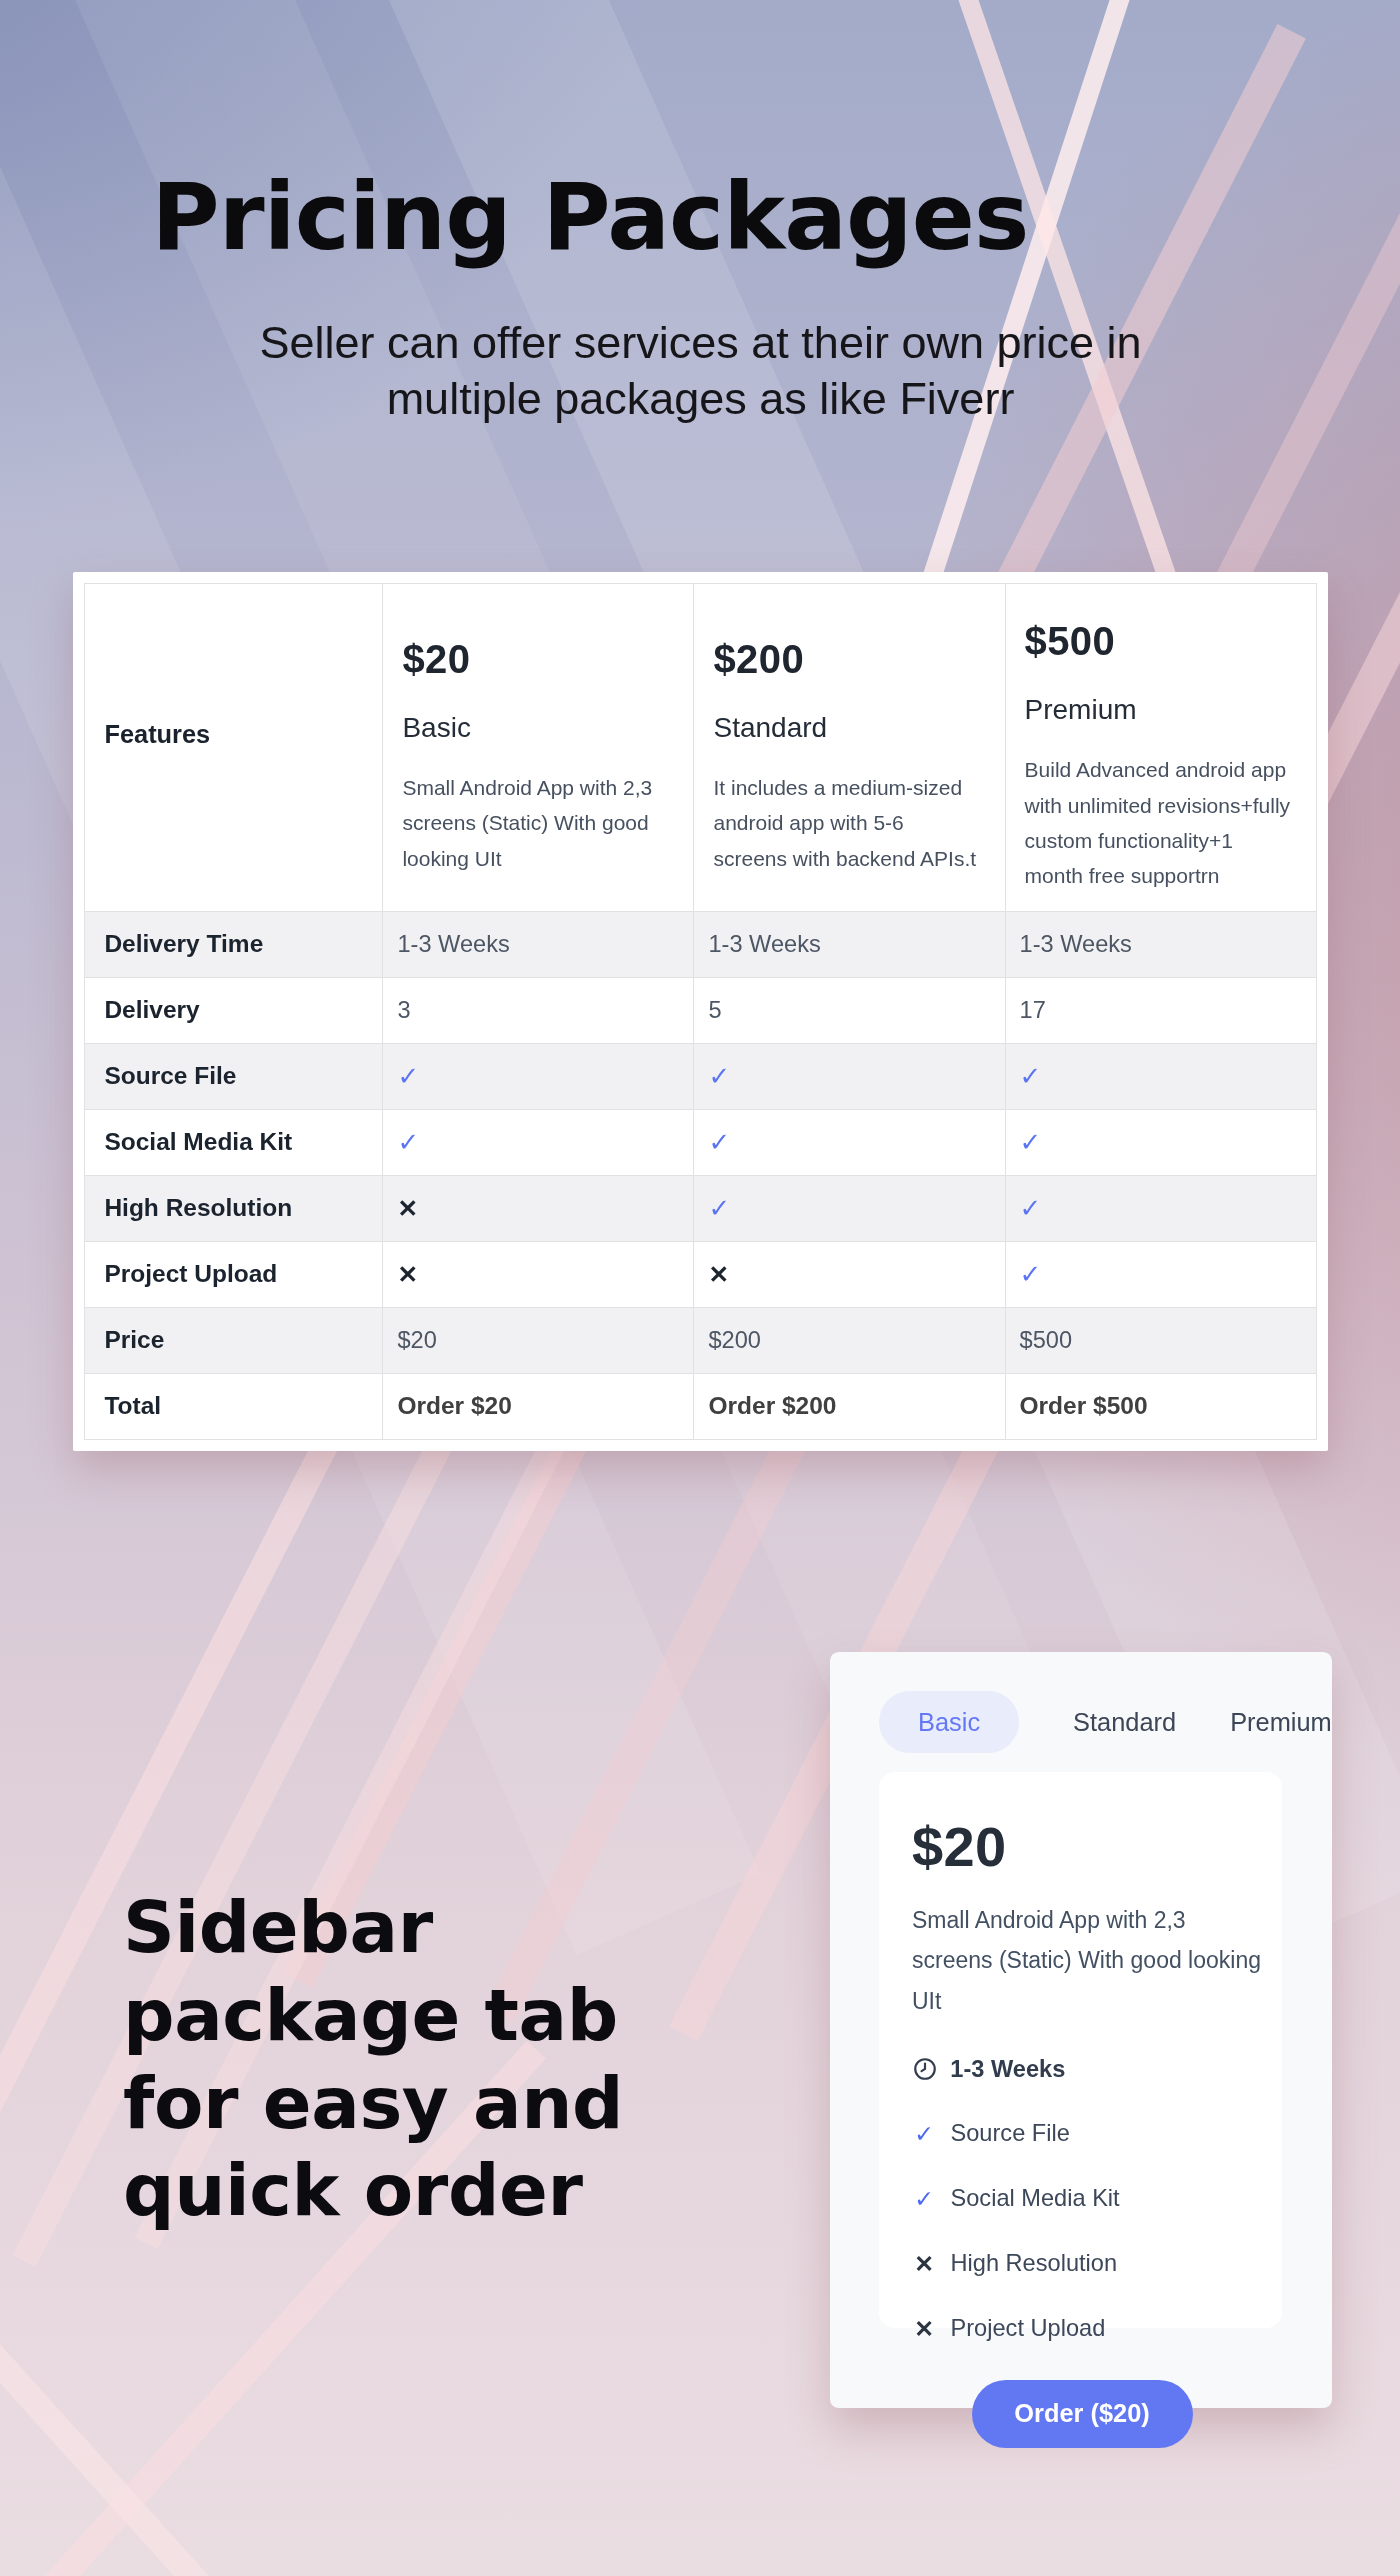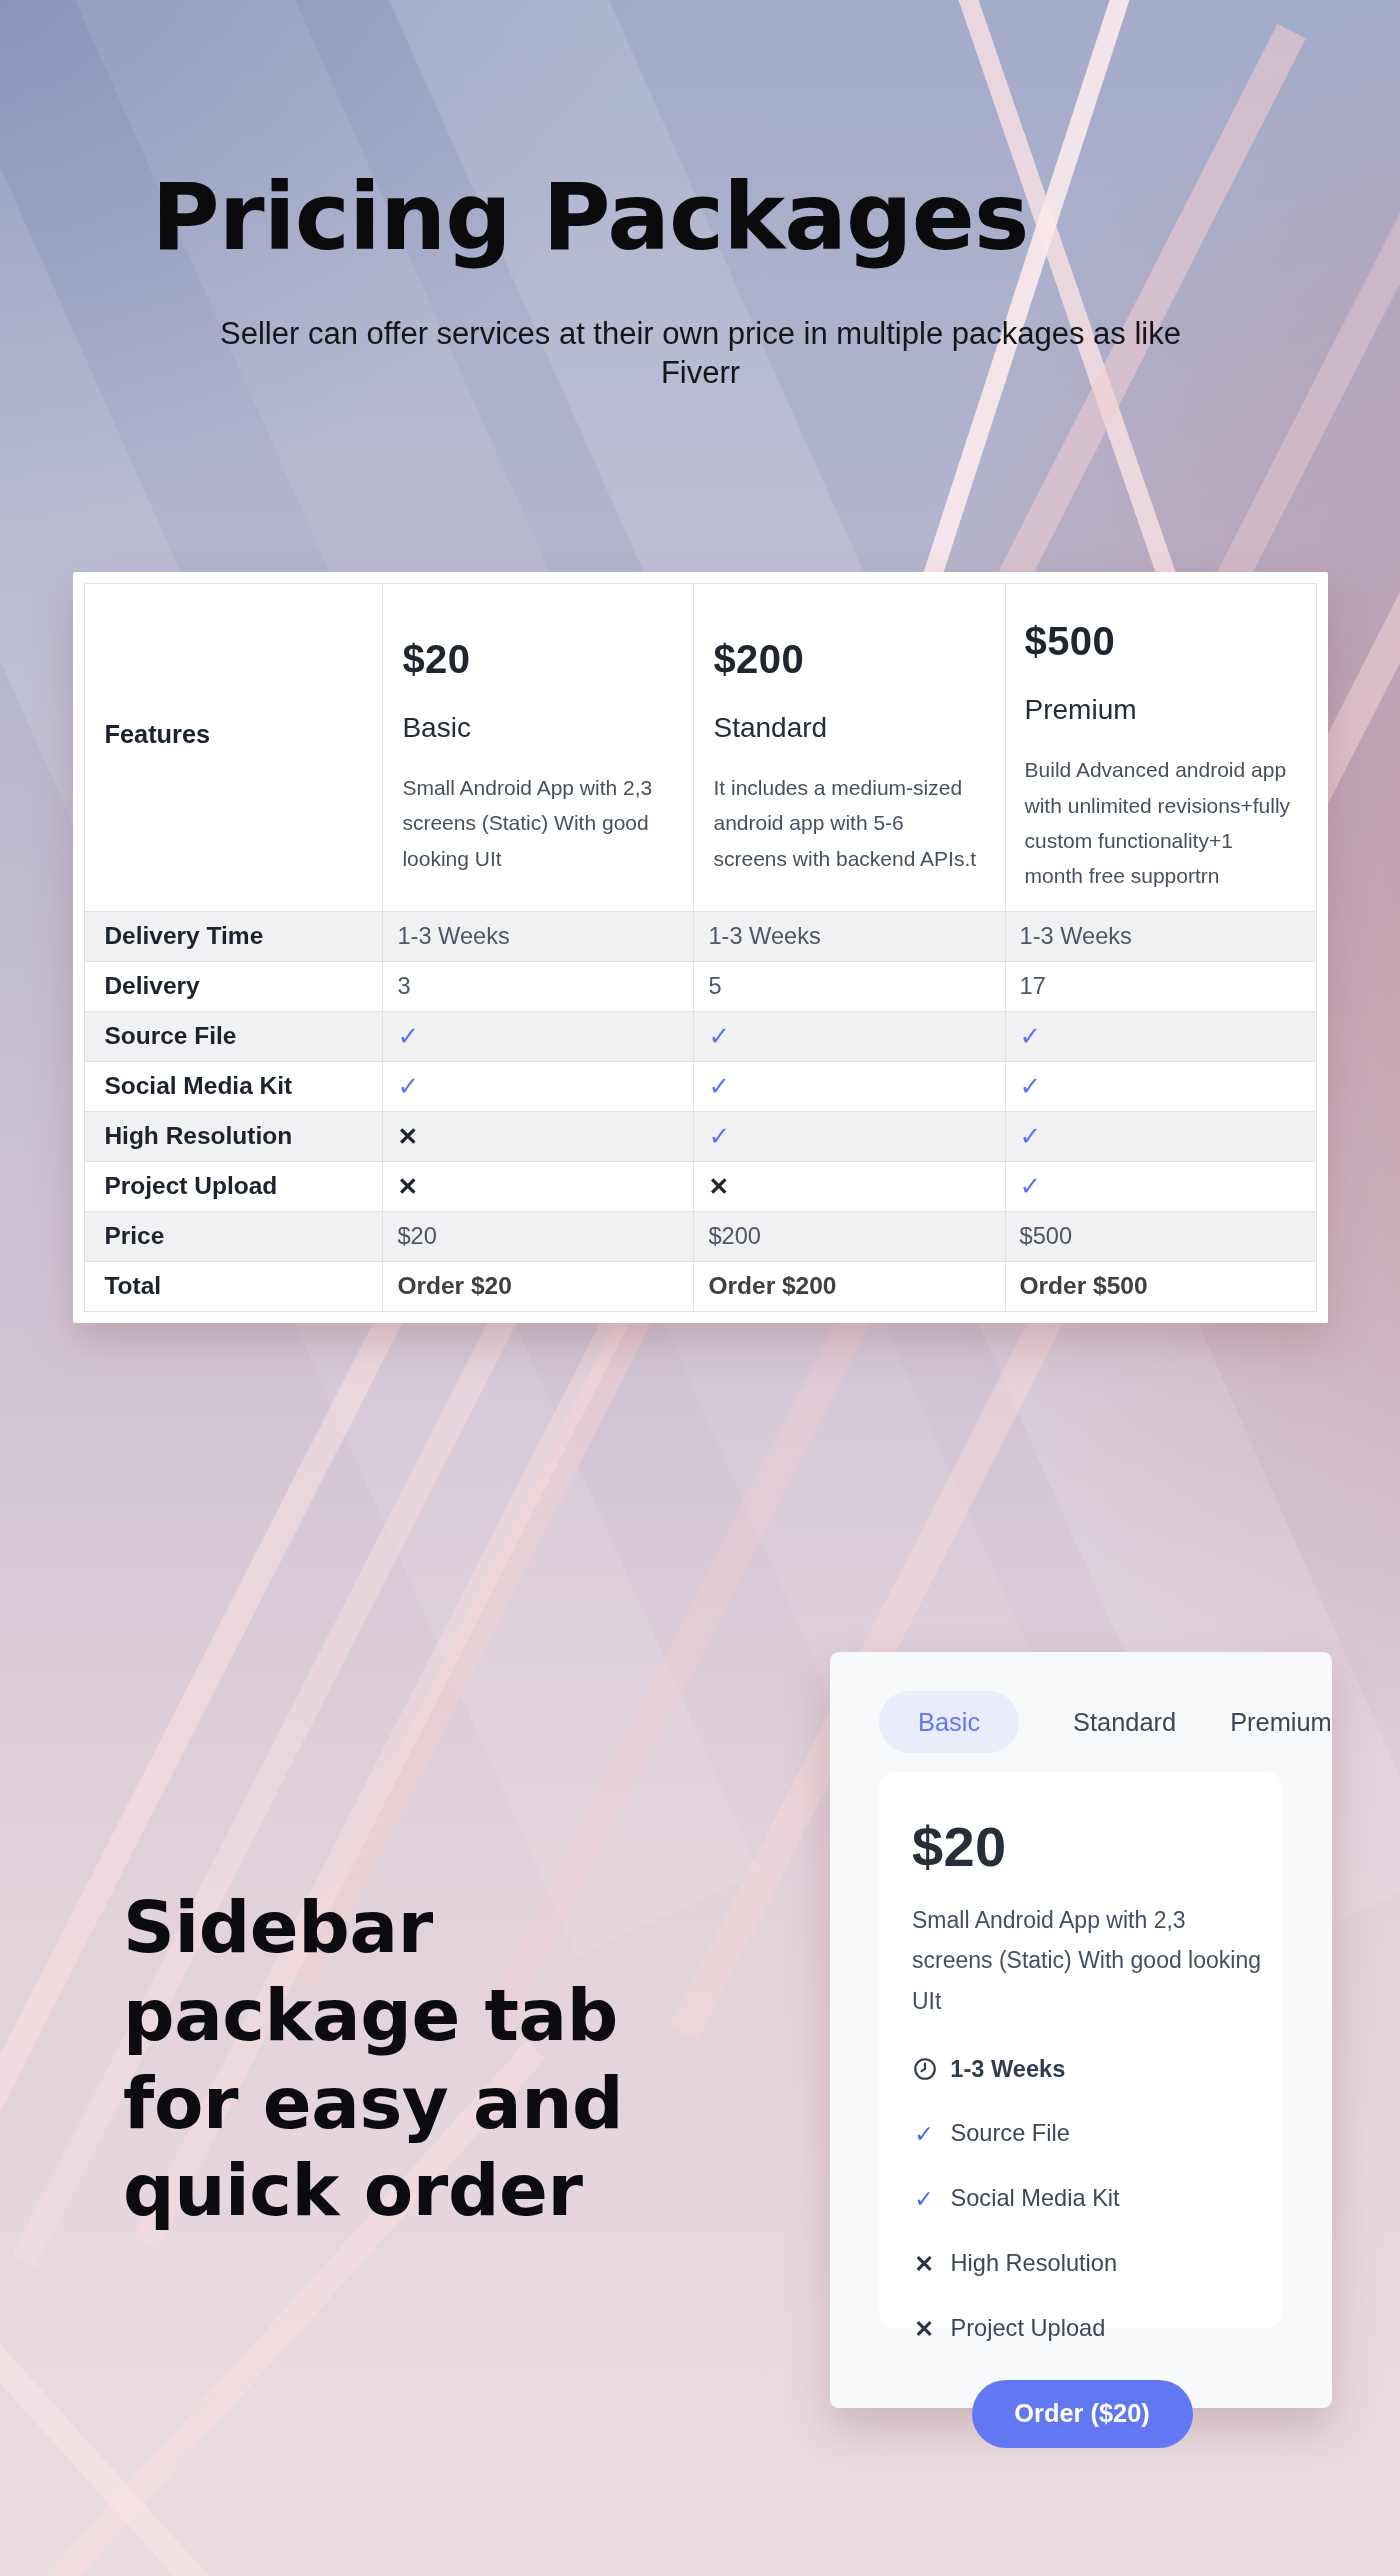--- a/index.html
+++ b/index.html
@@ -23,21 +23,21 @@
 
   
   .page-title {
     position:absolute; left:0; top:186; top:163px; width:1180px;
     font-family:"DejaVu Sans","Liberation Sans",sans-serif;
     font-size:93px; font-weight:800; letter-spacing:-0.9px;
     color:#0b0b0e; text-align:center;
   }
   .page-subtitle {
     position:absolute; left:193px; top:315px; width:1015px;
-    font-size:31px; line-height:1.25; font-weight:400;
+    font-size:45px; line-height:1.25; font-weight:400;
     color:#16161a; text-align:center;
   }
 
   
   .table-wrap {
     position:absolute; left:73px; top:572px; width:1255px;
     background:#ffffff; padding:11.4px; border-radius:1.8px;
     box-shadow:0 19px 42px rgba(150,92,102,0.30);
   }
   table.pricing { width:100%; border-collapse:collapse; table-layout:fixed; }
@@ -45,21 +45,21 @@
   table.pricing col.cp { width:25.26%; }
   table.pricing td { border:0.9px solid #e1e1e4; vertical-align:middle; }
 
   td.features-cell { vertical-align:bottom; padding:0 0 26px 19px;
     font-size:25.4px; font-weight:700; color:#1a222d; }
   td.pkg-cell { vertical-align:top; padding:35px 23px 17.5px 19px; height:280px; }
   .pkg-price { font-size:40px; font-weight:800; color:#20262f; letter-spacing:0.4px; }
   .pkg-name  { font-size:28px; font-weight:500; color:#242c37; margin-top:30px; }
   .pkg-desc  { font-size:21px; font-weight:400; color:#46505f; line-height:1.68; margin-top:26px; }
 
-  tr.body-row { height:50px; }
+  tr.body-row { height:66px; }
   tr.striped td { background:#f1f1f3; }
   td.feat-label { padding-left:19px; font-size:24.5px; font-weight:700; color:#1b232e; }
   td.val { padding-left:14px; font-size:23.6px; color:#4d5665; }
   td.val-check { color:#5b74f2; font-size:26px; }
   td.val-cross { color:#1c2430; font-size:24.5px; font-weight:700; }
   td.val-total { font-size:24.5px; font-weight:800; color:#404040; }
 
   
   .side-heading {
     position:absolute; left:123px; top:1884px; width:613px;

